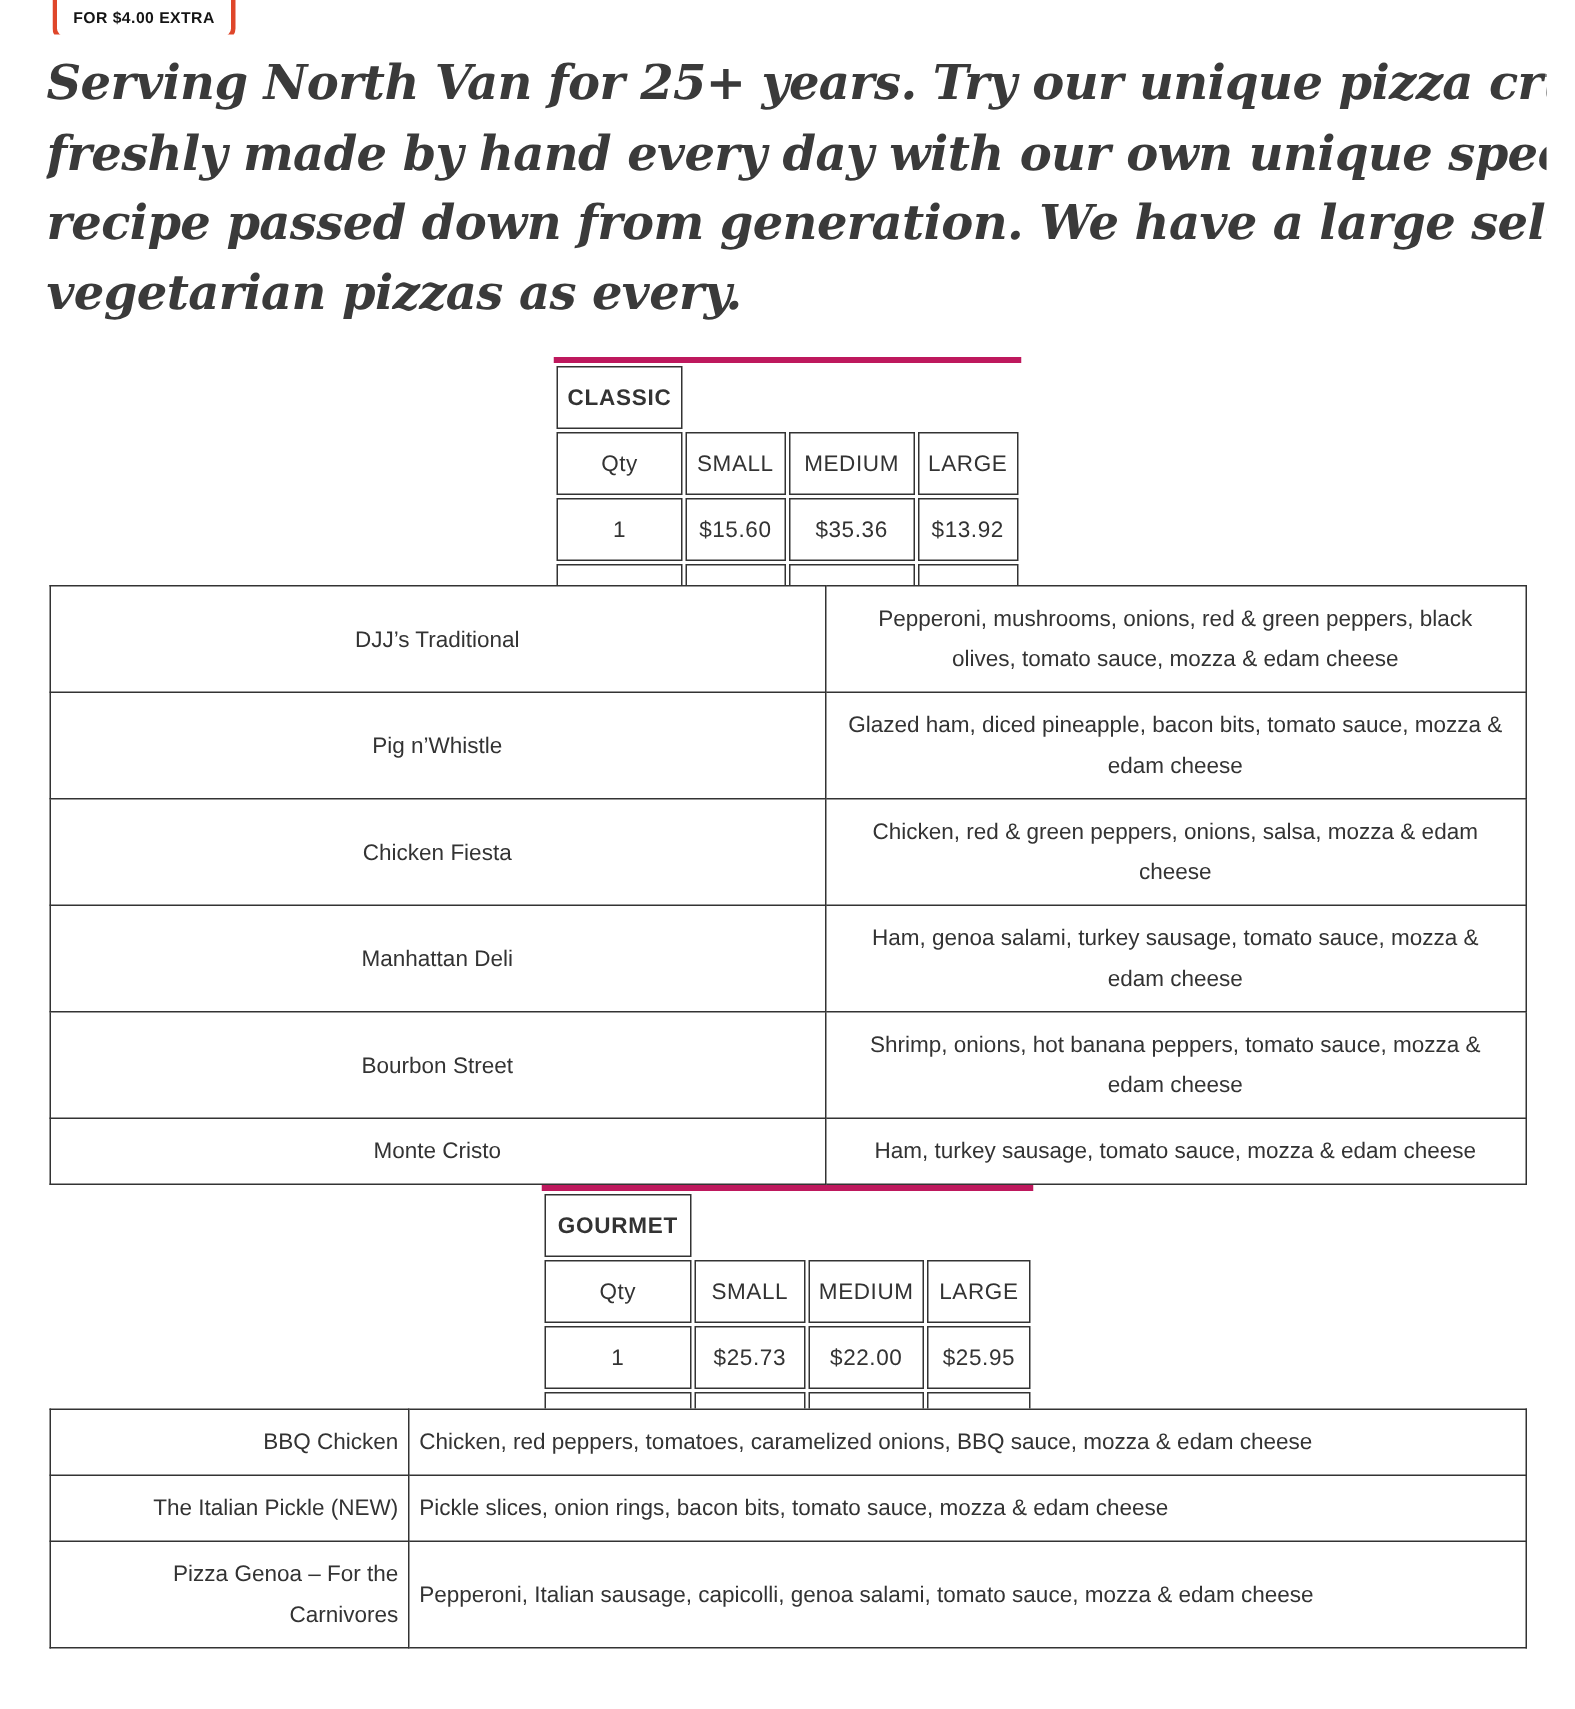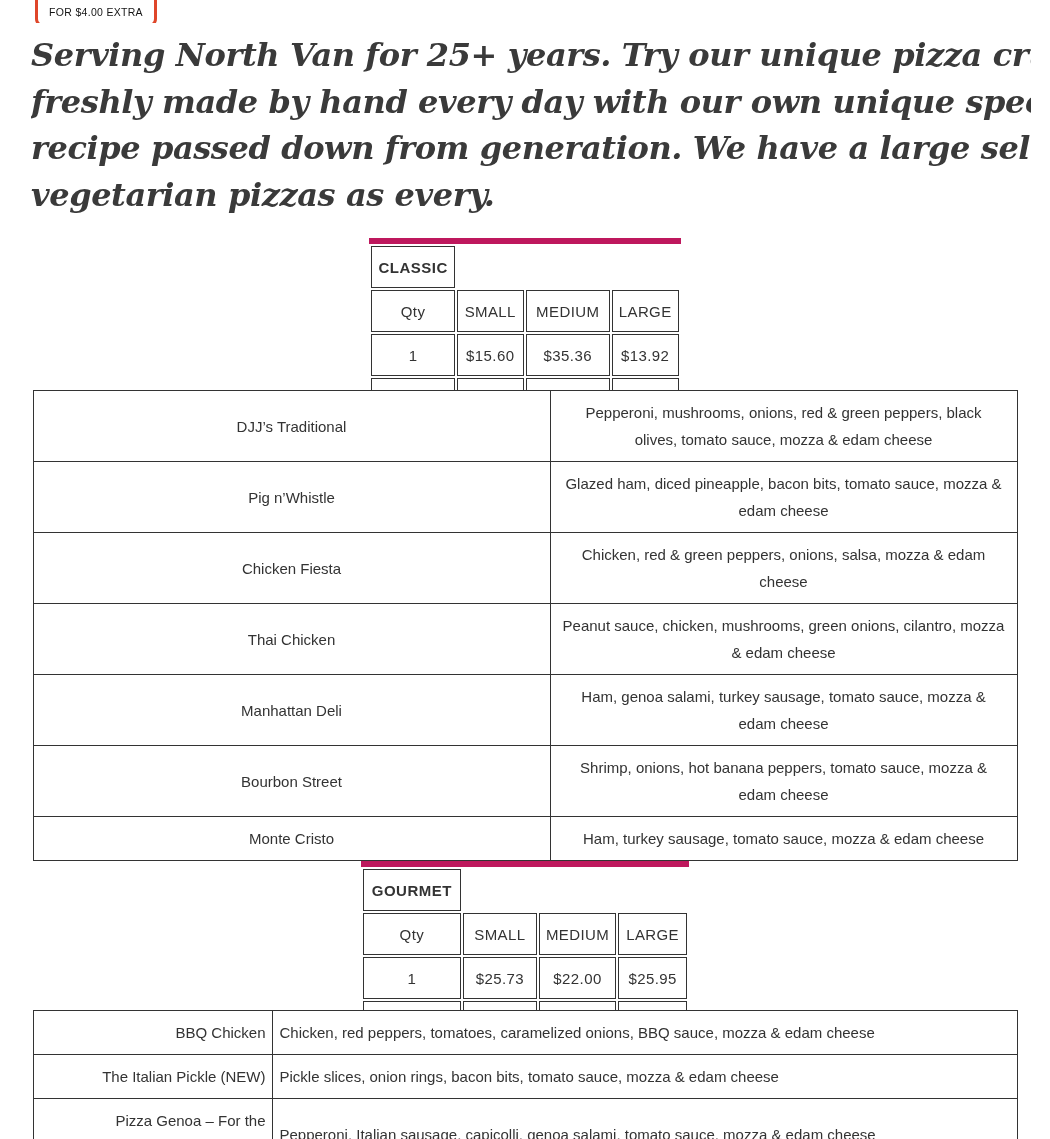--- a/index.html
+++ b/index.html
@@ -9,35 +9,35 @@
     font-family:"Liberation Sans", sans-serif;
   }
 
   
   .badge-area{height:23px;margin-left:35px;width:124px;overflow:hidden;}
   .badge{
     box-sizing:border-box;margin-top:-17px;width:122px;
     border:3px solid #df462a;border-radius:8px;background:#fff;
     padding:16px 4px 4px;text-align:center;
   }
-  .badge span{font-size:10.5px;font-weight:400;letter-spacing:.3px;color:#141414;}
+  .badge span{font-size:10.5px;font-weight:700;letter-spacing:.3px;color:#141414;}
 
   
   .intro{margin:9px 31px 20px;overflow:hidden;width:1000px;}
   .intro-line{
     font-family:"DejaVu Serif", serif;font-style:italic;font-weight:700;
     font-size:32px;line-height:46.5px;letter-spacing:-0.4px;color:#3a3a3a;
     white-space:nowrap;
   }
 
   
   .pricing-clip{margin:0 auto;width:max-content;overflow:hidden;}
   .clip-classic{height:152px;}
   .clip-gourmet{height:149px;}
-  table.pricing{border-collapse:separate;border-spacing:2px;border-top:6px solid #be185d;}
+  table.pricing{border-collapse:separate;border-spacing:2px;border-top:4px solid #be185d;}
   table.pricing td{
     box-sizing:border-box;height:42px;border:1px solid #333;
     text-align:center;vertical-align:middle;font-size:15px;color:#333;
     letter-spacing:.4px;padding:0 6px;
   }
   table.pricing td.noborder{border:none;}
   table.pricing td.title{font-weight:700;letter-spacing:.5px;}
   .classic .c0{width:81px;} .classic .c1{width:67px;} .classic .c2{width:84px;} .classic .c3{width:65px;}
   .gourmet .c0{width:98px;} .gourmet .c1{width:74px;} .gourmet .c2{width:77px;} .gourmet .c3{width:69px;}
 
@@ -110,24 +110,20 @@
   </tr>
   <tr>
     <td class="name-col">Pig n’Whistle</td>
     <td>Glazed ham, diced pineapple, bacon bits, tomato sauce, mozza &amp; edam cheese</td>
   </tr>
   <tr>
     <td class="name-col">Chicken Fiesta</td>
     <td>Chicken, red &amp; green peppers, onions, salsa, mozza &amp; edam cheese</td>
   </tr>
   <tr>
-    <td class="name-col">Thai Chicken</td>
-    <td>Peanut sauce, chicken, mushrooms, green onions, cilantro, mozza &amp; edam cheese</td>
-  </tr>
-  <tr>
     <td class="name-col bold">Manhattan Deli</td>
     <td>Ham, genoa salami, turkey sausage, tomato sauce, mozza &amp; edam cheese</td>
   </tr>
   <tr>
     <td class="name-col">Bourbon Street</td>
     <td>Shrimp, onions, hot banana peppers, tomato sauce, mozza &amp; edam cheese</td>
   </tr>
   <tr>
     <td class="name-col">Monte Cristo</td>
     <td>Ham, turkey sausage, tomato sauce, mozza &amp; edam cheese</td>

